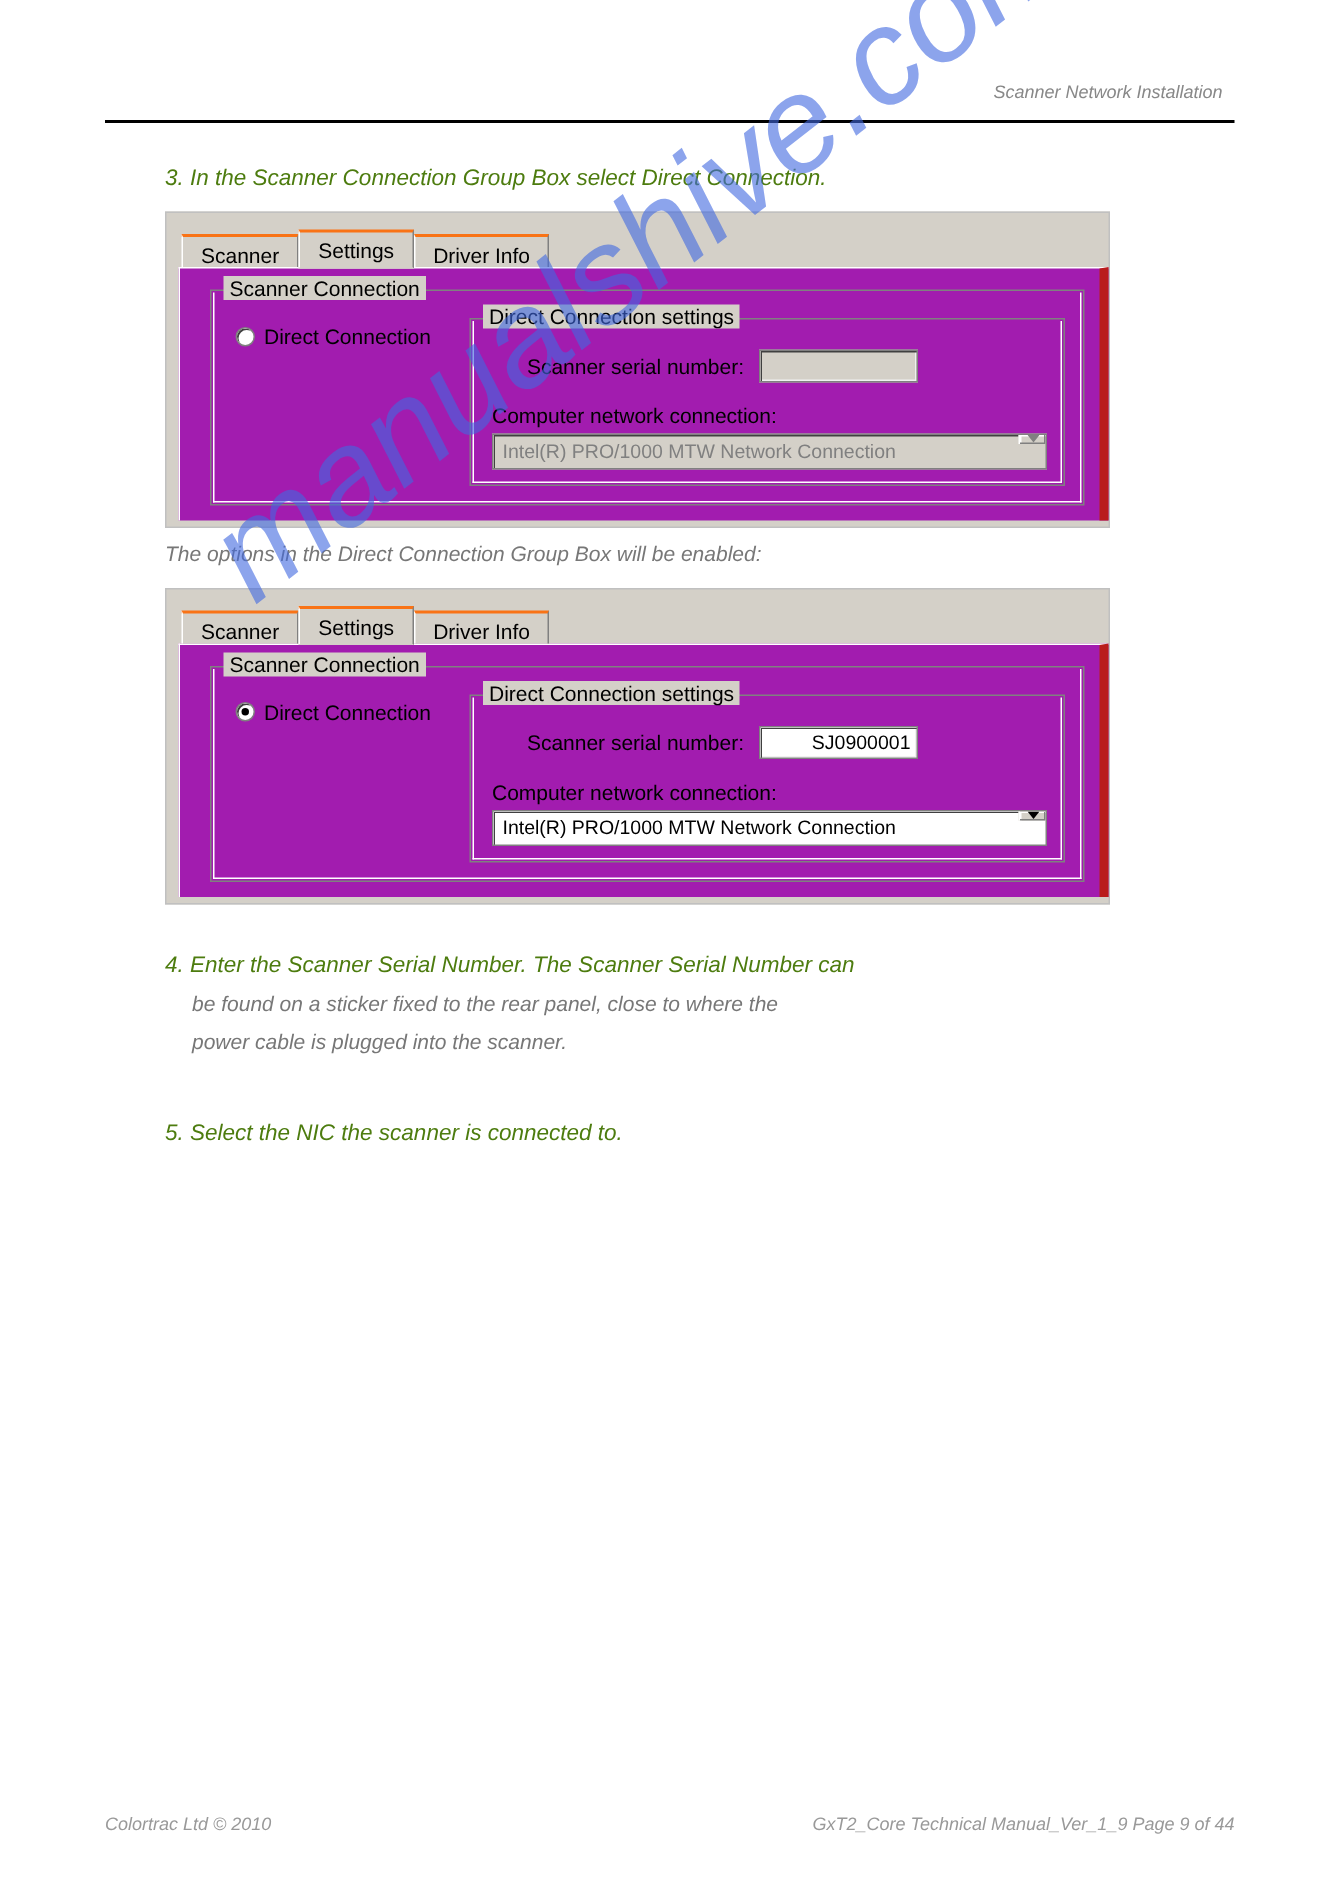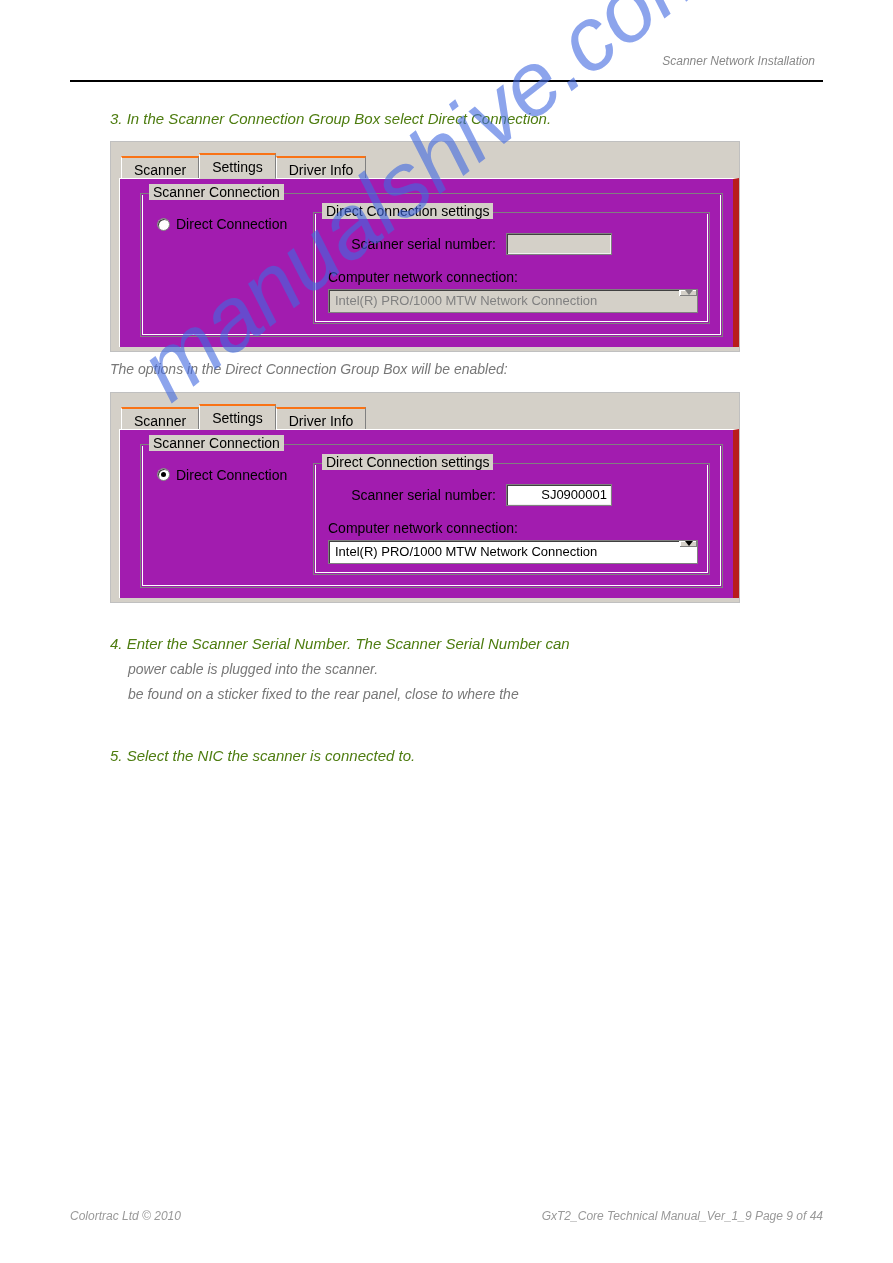--- a/index.html
+++ b/index.html
@@ -315,22 +315,22 @@
                   </svg>
               </div>
             </div>
           </div>
         </div>
       </div>
     </div>
   </div>
 
   <div class="step-text" style="margin-top:30px;">4. Enter the Scanner Serial Number. The Scanner Serial Number can</div>
+  <div class="step-sub" style="margin-top:-6px;margin-left:58px;">be found on a sticker fixed to the rear panel, close to where the</div>
   <div class="step-sub" style="margin-top:-6px;margin-left:58px;">power cable is plugged into the scanner.</div>
-  <div class="step-sub" style="margin-top:-6px;margin-left:58px;">be found on a sticker fixed to the rear panel, close to where the</div>
   <div class="step-text">5. Select the NIC the scanner is connected to.</div>
 </div>
 
 <div class="watermark">manualshive.com</div>
 
 <div class="footer">
   <span>Colortrac Ltd © 2010</span>
   <span>GxT2_Core Technical Manual_Ver_1_9                      Page 9 of 44</span>
 </div>
 

